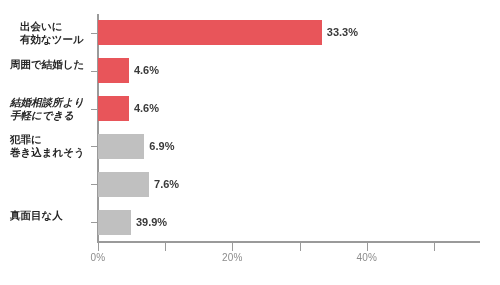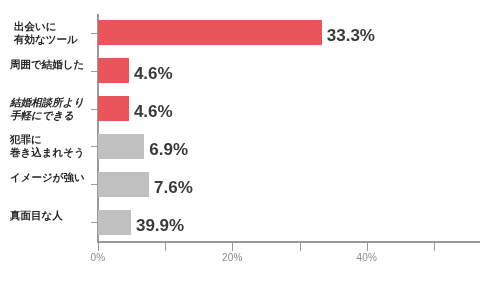--- a/index.html
+++ b/index.html
@@ -64,21 +64,21 @@
     letter-spacing: 0.2px;
   }
 
   
   .bar {
     position: absolute;
     height: 25px;
   }
   .bar-value {
     position: absolute;
-    font-size: 17px;
+    font-size: 11px;
     font-weight: bold;
     color: #3a3a3a;
     white-space: nowrap;
     letter-spacing: 0px;
   }
 
   
   .cat-label {
     position: absolute;
     right: 410px;       
@@ -114,37 +114,36 @@
       <div class="x-tick-label" style="left: 98px;">0%</div>
       <div class="x-tick" style="left: 165.2px;"></div>
       <div class="x-tick" style="left: 232.4px;"></div>
       <div class="x-tick-label" style="left: 232.4px;">20%</div>
       <div class="x-tick" style="left: 299.6px;"></div>
       <div class="x-tick" style="left: 366.8px;"></div>
       <div class="x-tick-label" style="left: 366.8px;">40%</div>
       <div class="x-tick" style="left: 434px;"></div>
     </div>
   <div id="cat-labels">
-      <div class="cat-label" style="left: 14px; right: auto; width: 82px; top: 20px;">
+      <div class="cat-label" style="left: 20px; right: auto; width: 82px; top: 20px;">
         <span class="line">出会いに</span>
         <span class="line">有効なツール</span>
       </div>
       <div class="cat-label" style="left: 10px; right: auto; width: 82px; top: 58px;">
         <span class="line">周囲で結婚した</span>
       </div>
       <div class="cat-label" style="left: 10px; right: auto; width: 82px; top: 96px; font-style: italic;">
         <span class="line">結婚相談所より</span>
         <span class="line">手軽にできる</span>
       </div>
       <div class="cat-label" style="left: 10px; right: auto; width: 82px; top: 133px;">
         <span class="line">犯罪に</span>
         <span class="line">巻き込まれそう</span>
       </div>
       <div class="cat-label" style="left: 10px; right: auto; width: 82px; top: 171px;">
-        <span class="line">イメージが強い</span>
       </div>
       <div class="cat-label" style="left: 10px; right: auto; width: 82px; top: 209px;">
         <span class="line">真面目な人</span>
       </div>
     </div>
   <div id="bars">
       <div class="bar" style="left: 98px; top: 20px; width: 223.776px; background: rgb(232, 85, 90);"></div>
       <div class="bar" style="left: 98px; top: 58px; width: 30.912px; background: rgb(232, 85, 90);"></div>
       <div class="bar" style="left: 98px; top: 96px; width: 30.912px; background: rgb(232, 85, 90);"></div>
       <div class="bar" style="left: 98px; top: 134px; width: 46.368px; background: rgb(192, 192, 192);"></div>

